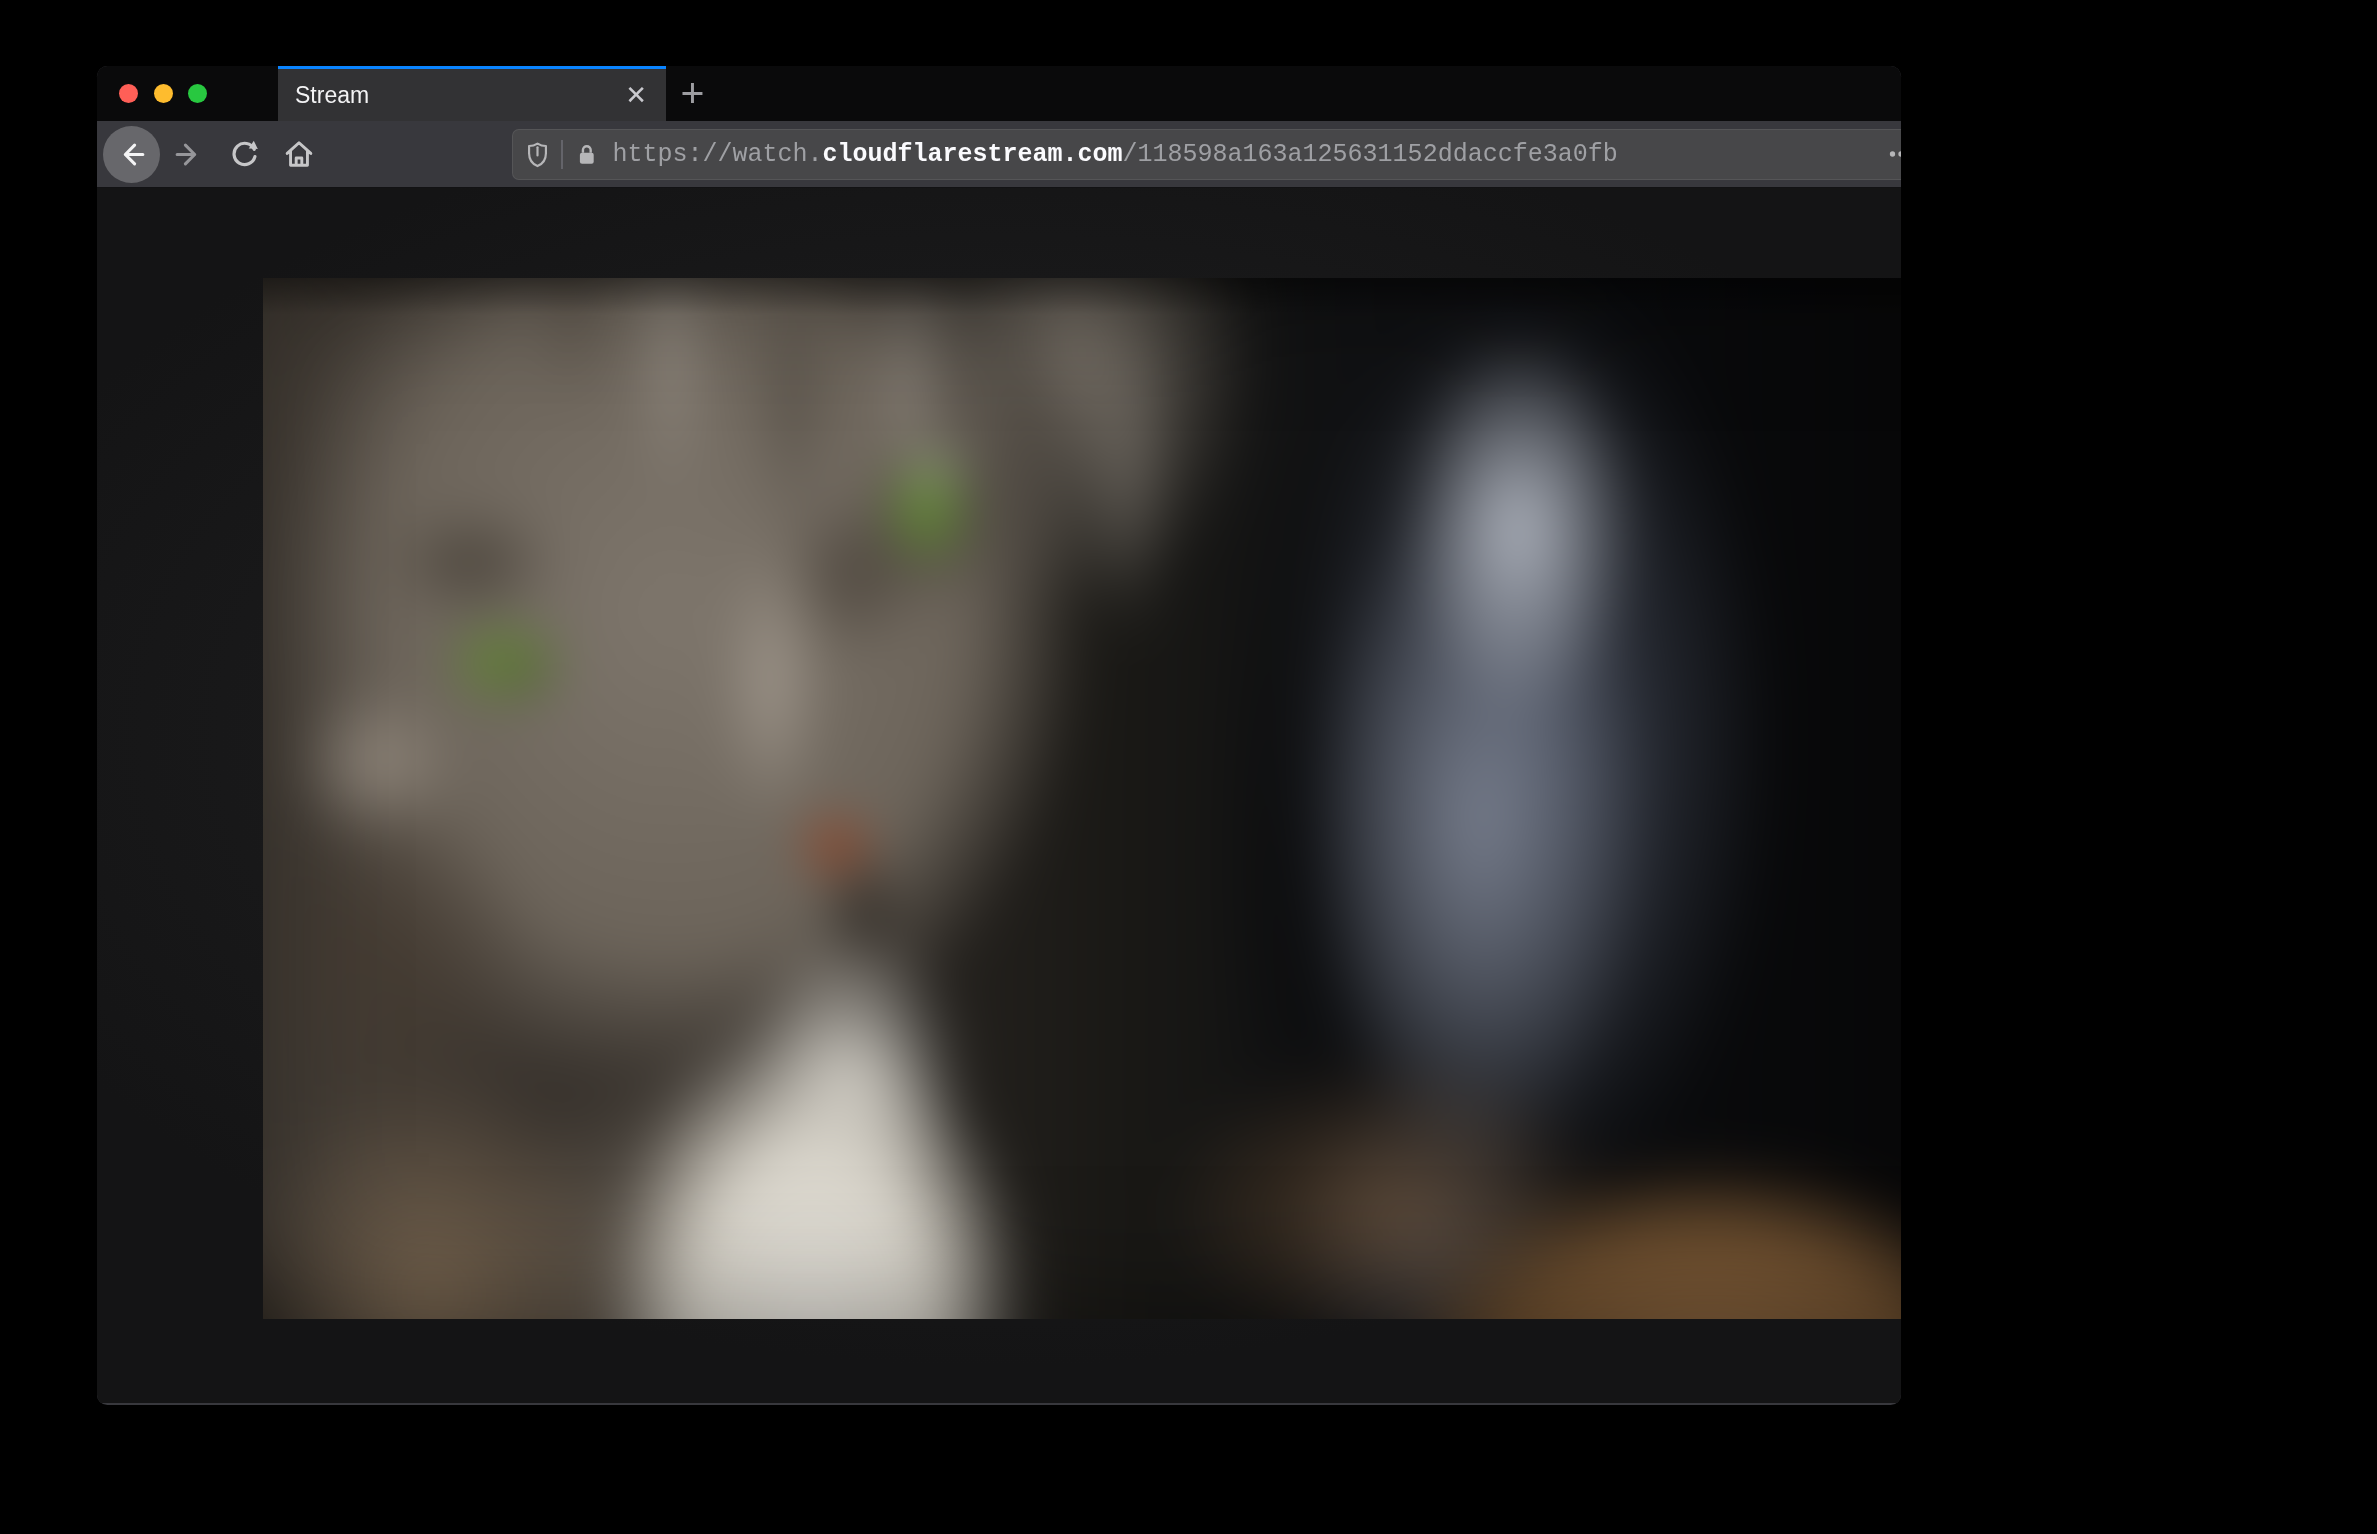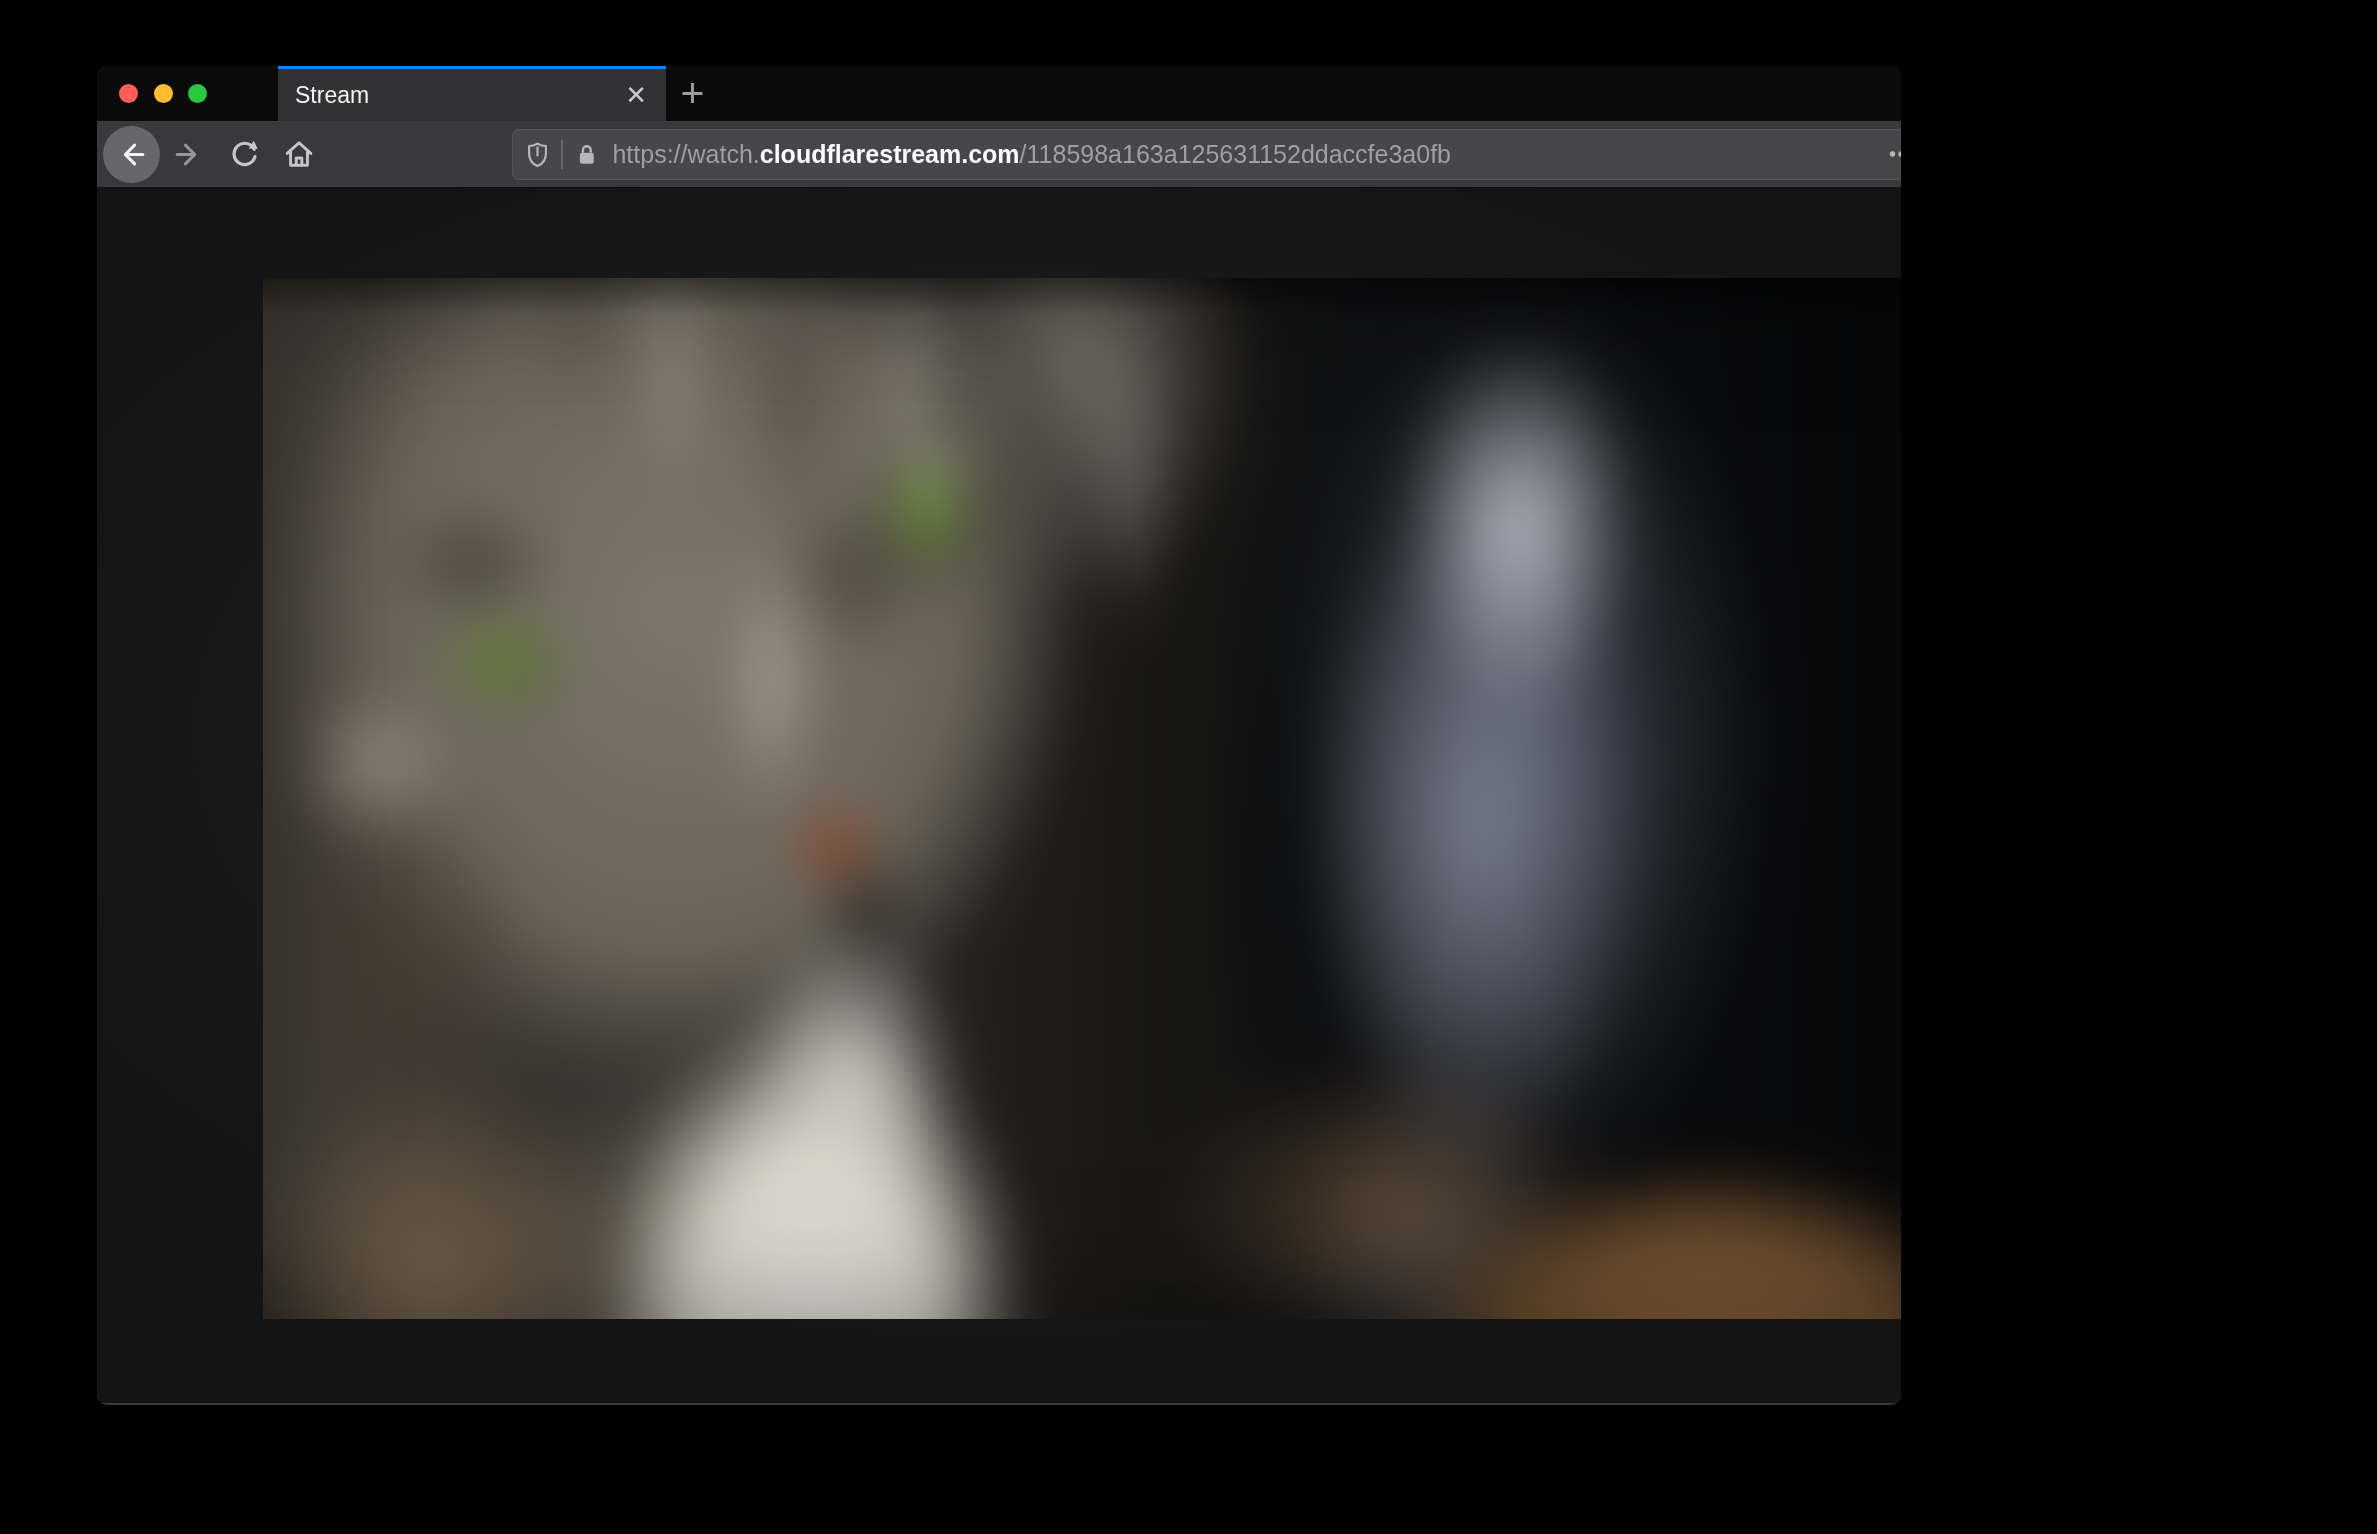--- a/index.html
+++ b/index.html
@@ -39,21 +39,21 @@
   .side-btn{left:2006px;width:38px;}
   .acct-btn{left:2061px;width:41px;position:absolute;}
   .acct-dot{position:absolute;top:13.8px;right:1.7px;width:13px;height:13px;border-radius:50%;
             background:#17a9fd;}
   .vsep{position:absolute;left:2113px;top:14.7px;width:1.7px;height:38px;background:#57575c;}
   .menu-btn{left:2129px;width:41px;}
 
   
   .urlbar{position:absolute;left:415px;top:7.8px;width:1518px;height:51px;background:#474749;
           border:0.9px solid rgba(255,255,255,.08);border-radius:6.9px;box-sizing:border-box;
-          display:flex;align-items:center;padding:0 8.6px 0 10.3px;}
+          display:flex;align-items:center;padding:0 8.6px 0 10.3px;font-family:Liberation Mono, monospace;}
   .urlbar .sep{width:1.7px;height:29px;background:#64646a;margin:0 10.3px 0 8.6px;}
   .url-text{font-size:25px;margin-left:12px;white-space:nowrap;flex:1 1 auto;overflow:hidden;}
   .url-dim{color:#9fa0a4;}
   .url-host{color:#fbfbfe;font-weight:700;}
   .page-actions{display:flex;align-items:center;gap:15.5px;flex:0 0 auto;margin-right:1.7px;}
 
   
   .content{position:relative;height:1215px;
            background:radial-gradient(ellipse 60% 52% at 50% 45%,#232325 0%,#1a1a1b 58%,#141415 100%);}
   .video{position:absolute;left:166px;top:90px;width:1855px;height:1041px;background:#050506;

